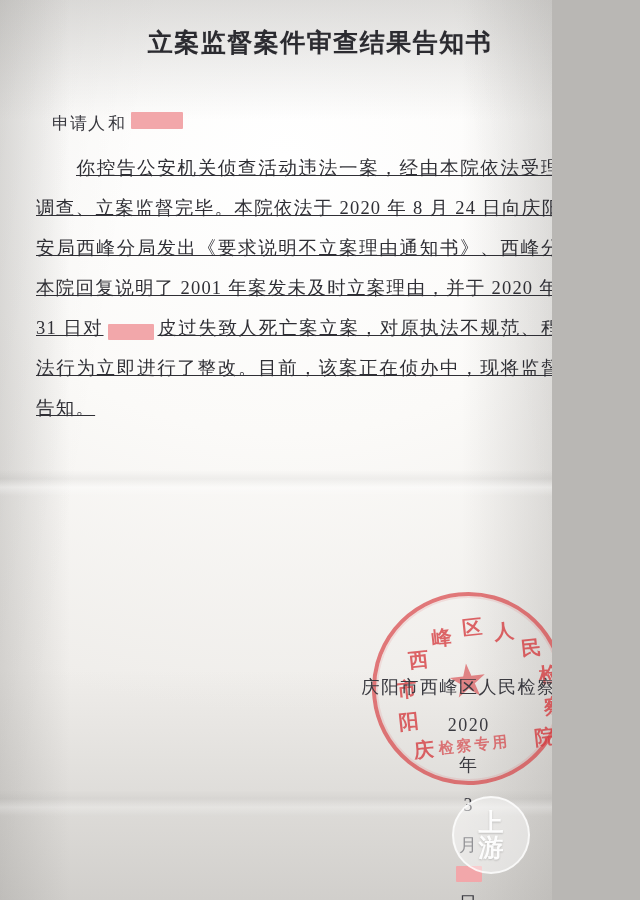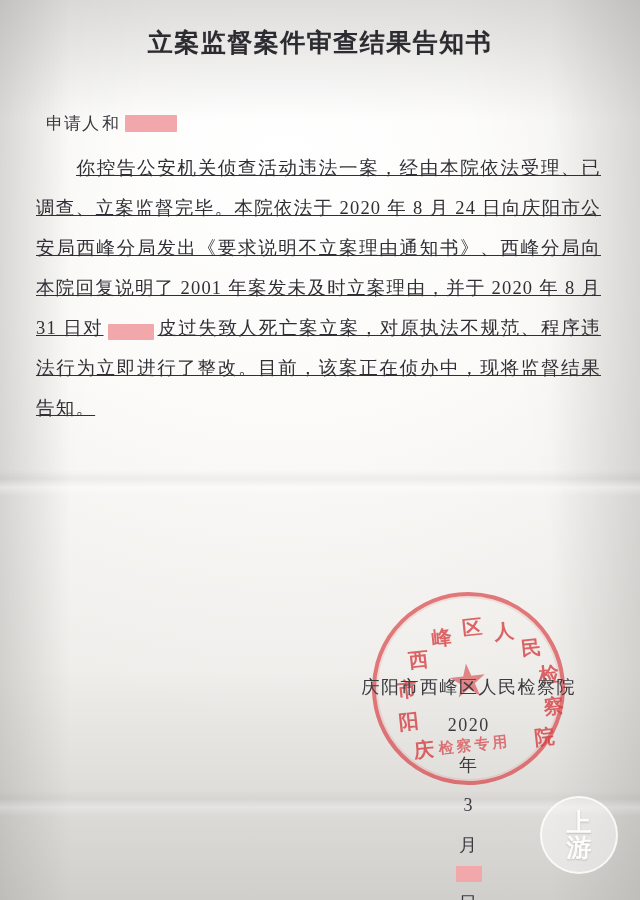--- a/index.html
+++ b/index.html
@@ -10,21 +10,21 @@
     width: 640px;
     height: 900px;
     overflow: hidden;
     background: #b9b7b4;
     font-family: "Liberation Serif", "DejaVu Serif", serif;
   }
 
   
   .photo {
     position: relative;
-    width: 640px;
+    width: 552px;
     height: 900px;
     background:
       radial-gradient(ellipse 120% 80% at 50% 30%, #ffffff 0%, #f6f5f3 45%, #e6e4e1 78%, #d3d1cd 100%);
     overflow: hidden;
   }
   
   .paper {
     position: absolute;
     left: -14px;
     top: -10px;
@@ -84,26 +84,25 @@
     text-align: center;
     font-size: 25px;
     font-weight: 700;
     letter-spacing: 1.5px;
     color: #2b2b30;
     text-shadow: 0 0 1px rgba(0,0,0,0.18);
   }
   .applicant {
     position: absolute;
     top: 112px;
-    left: 46px;
+    left: 52px;
     font-size: 17px;
     color: #3a3a40;
     letter-spacing: 1px;
     display: flex;
-    align-items: center;
     gap: 2px;
   }
   .redact {
     display: inline-block;
     height: 17px;
     background: #f2a7aa;
     border-radius: 1px;
     vertical-align: middle;
   }
   .redact.r1 { width: 52px; margin-left: 3px; }

